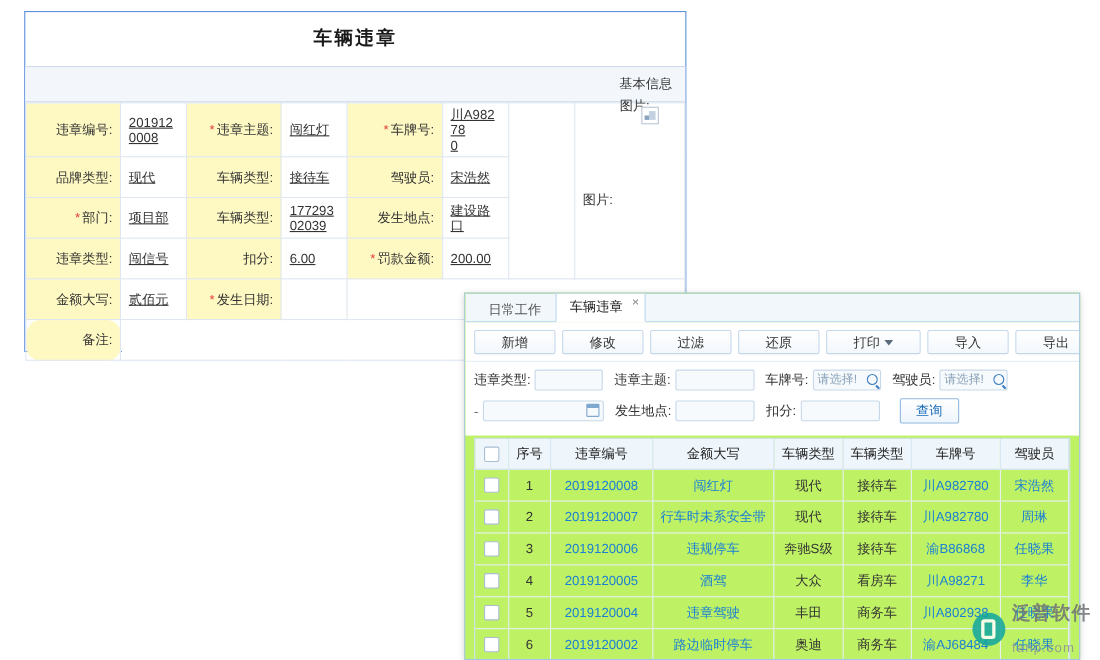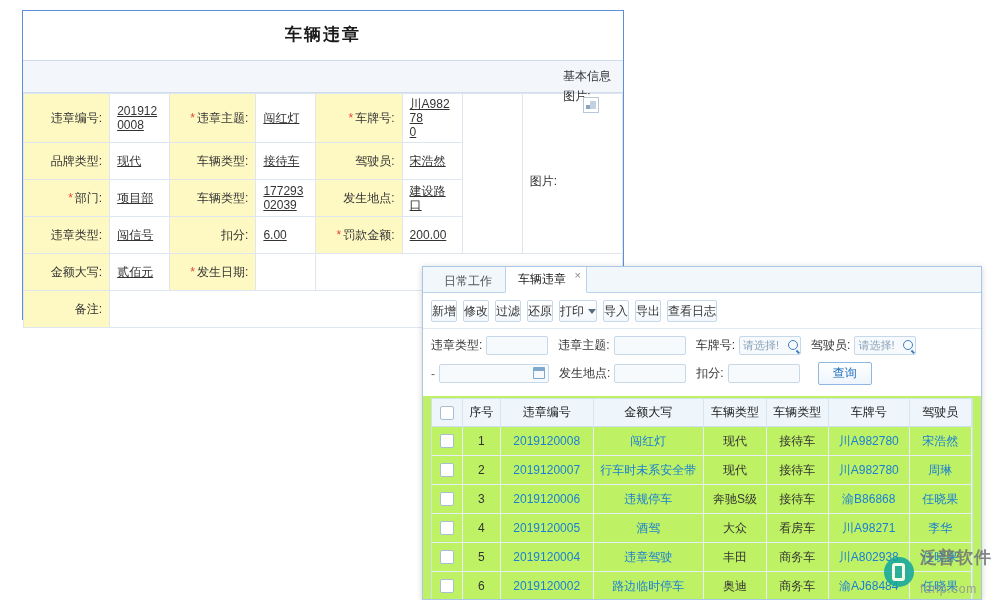--- a/index.html
+++ b/index.html
@@ -101,20 +101,21 @@
     content: "";
     position: absolute;
     left: 6px;
     top: 3px;
     width: 6px;
     height: 8px;
     background: #c3d2e2;
   }
   .remark-row td {
     height: 44px;
+    border-radius: 13px;
   }
 
   
   .list-window {
     position: absolute;
     left: 422px;
     top: 266px;
     width: 560px;
     height: 334px;
     background: #bef264;
@@ -168,21 +169,21 @@
     padding: 7px 8px 6px 8px;
     border-bottom: 1px solid #e3ecf5;
     background: #fff;
   }
   .tbtn {
     border: 1px solid #c5d7ea;
     background: linear-gradient(#ffffff, #f3f8fd);
     border-radius: 2px;
     font-size: 12px;
     color: #333;
-    padding: 3px 0;
+    padding: 3px 24px;
     cursor: pointer;
     line-height: 14px;
     white-space: nowrap;
   }
   .tbtn .caret {
     display: inline-block;
     margin-left: 4px;
     border-left: 4px solid transparent;
     border-right: 4px solid transparent;
     border-top: 5px solid #5a6b7d;

